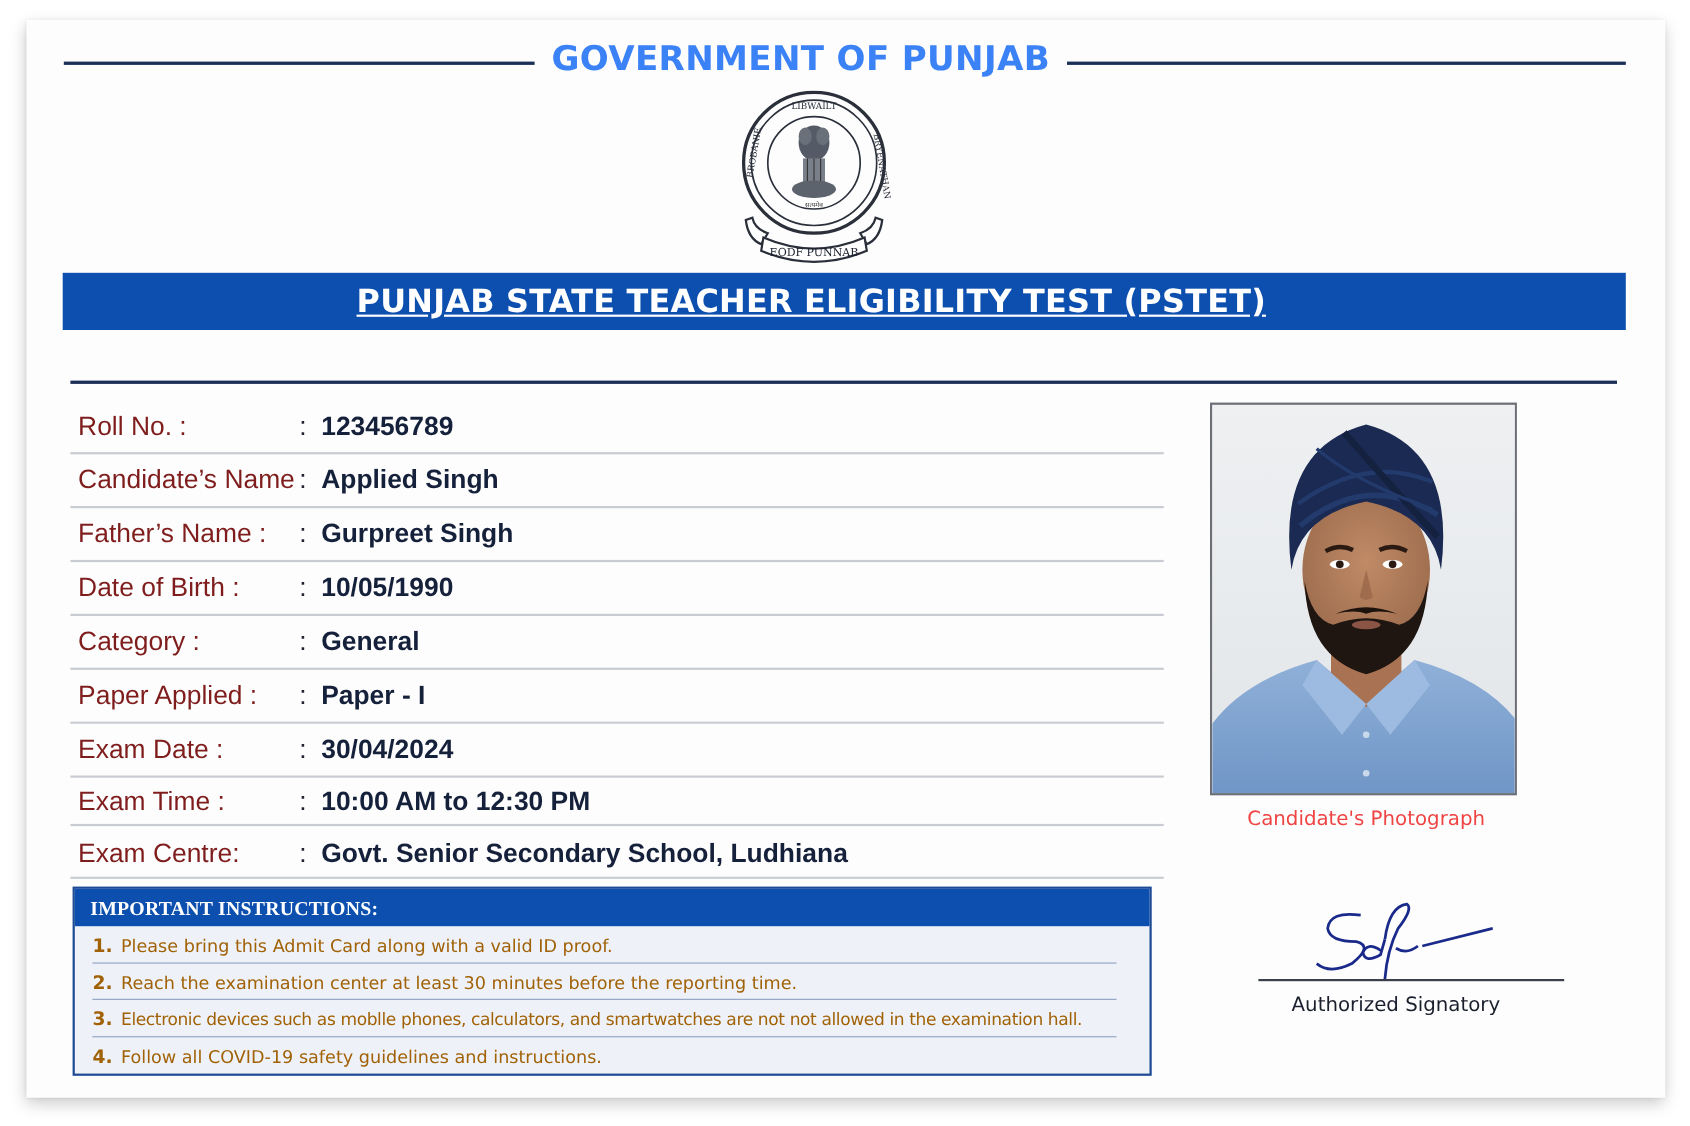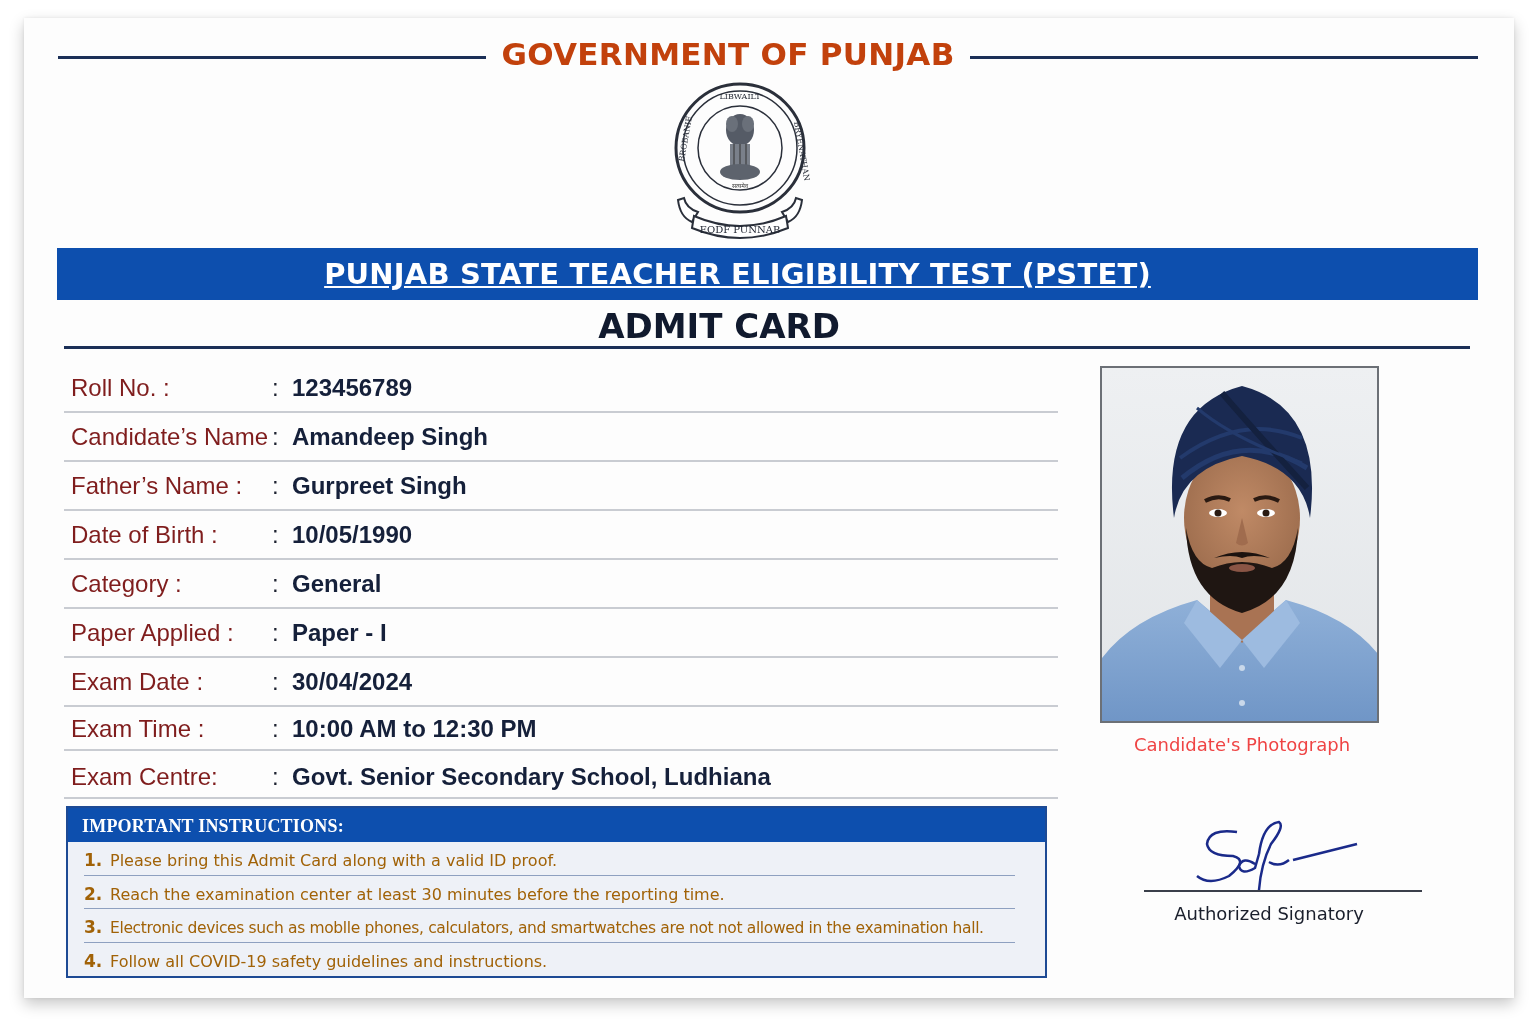--- a/index.html
+++ b/index.html
@@ -14,21 +14,21 @@
       box-shadow: 0 6px 14px rgba(0,0,0,0.22), 0 0 3px rgba(0,0,0,0.08);
     }
     
     .gov-row { position: absolute; left: 0; top: 0; width: 100%; height: 80px; }
     .gov-line { position: absolute; top: 38px; height: 3px; background: #1b2f57; }
     .gov-line.left { left: 34px; width: 428px; }
     .gov-line.right { left: 946px; width: 508px; }
     .gov-title {
       position: absolute; left: 462px; width: 484px; top: 18px; text-align: center;
       font-family: "DejaVu Sans", sans-serif; font-weight: bold; font-size: 31px;
-      color: #c2410c; letter-spacing: 0.3px;
+      color: #3b82f6; letter-spacing: 0.3px;
     }
     .emblem { position: absolute; left: 646px; top: 64px; width: 140px; height: 160px; }
 
     .banner {
       position: absolute; left: 33px; top: 230px; width: 1421px; height: 52px;
       background: #0d4fae;
       display: flex; align-items: center; justify-content: center;
     }
     .banner-text {
       font-family: "DejaVu Sans", sans-serif; font-weight: bold; font-size: 29px;
@@ -131,33 +131,32 @@
       <path d="M132 118 Q130 135 118 140 L112 130 Q124 126 126 116 Z" fill="#fff" stroke="#2a2f3a" stroke-width="2"></path>
       <path d="M24 134 Q70 154 116 134 L118 146 Q70 166 22 146 Z" fill="#fff" stroke="#2a2f3a" stroke-width="2"></path>
       <text x="70" y="151" font-size="10" text-anchor="middle" font-family="DejaVu Serif, serif" fill="#1a1f2c">EODF PUNNAB</text>
     </svg>
   </div>
 
   <div class="banner">
     <span class="banner-text">PUNJAB STATE TEACHER ELIGIBILITY TEST (PSTET)</span>
   </div>
 
-  <div class="admit-title">ADMIT CARD</div>
   <div class="admit-rule"></div>
 
   <div class="details">
     <div class="row">
       <span class="label">Roll No. :</span>
       <span class="colon">:</span>
       <span class="value">123456789</span>
     </div>
     <div class="row">
       <span class="label">Candidate’s Name</span>
       <span class="colon">:</span>
-      <span class="value">Amandeep Singh</span>
+      <span class="value">Applied Singh</span>
     </div>
     <div class="row">
       <span class="label">Father’s Name :</span>
       <span class="colon">:</span>
       <span class="value">Gurpreet Singh</span>
     </div>
     <div class="row">
       <span class="label">Date of Birth :</span>
       <span class="colon">:</span>
       <span class="value">10/05/1990</span>

